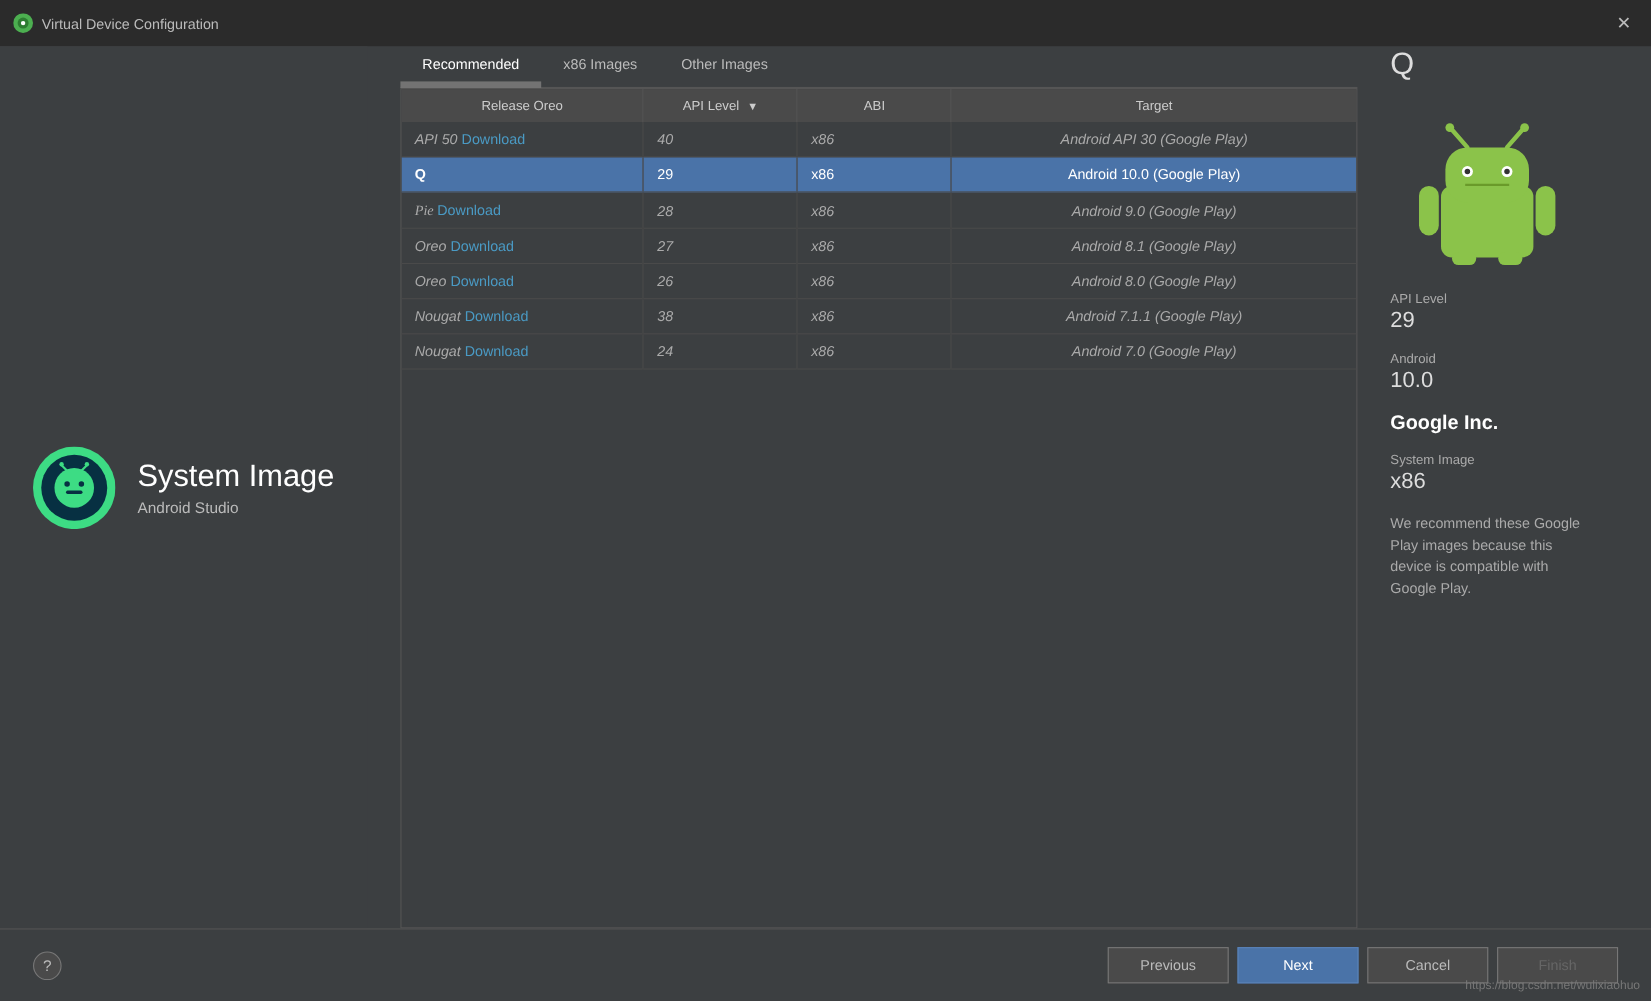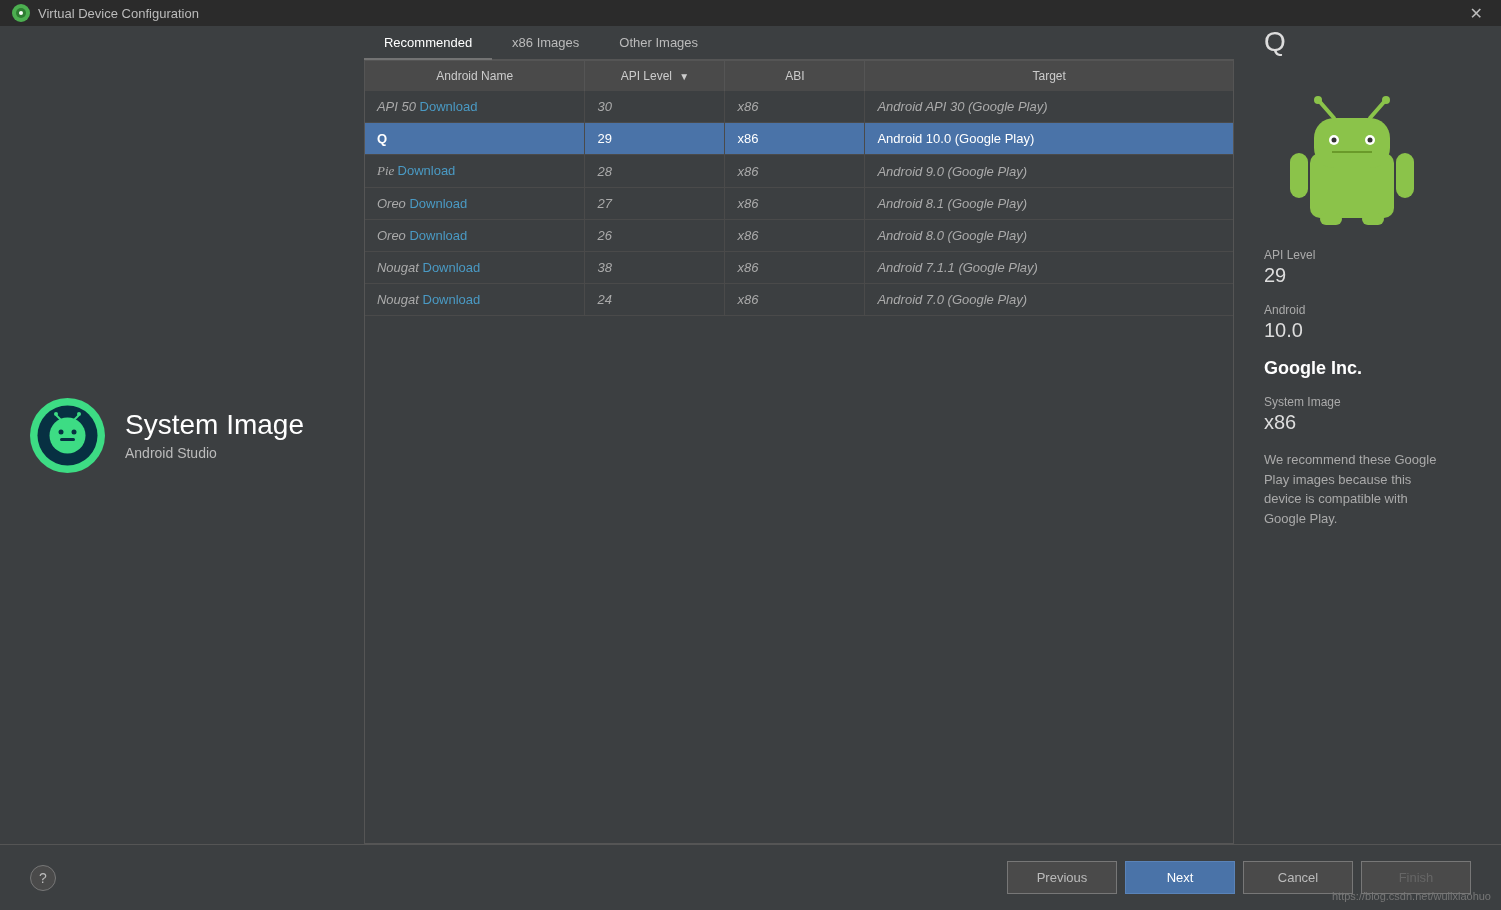--- a/index.html
+++ b/index.html
@@ -14,21 +14,21 @@
     }
     .window {
       width: 1501px;
       height: 910px;
       background: #3c3f41;
       display: flex;
       flex-direction: column;
     }
     .title-bar {
       background: #2b2b2b;
-      height: 26px;
+      height: 42px;
       display: flex;
       align-items: center;
       padding: 0 12px;
       flex-shrink: 0;
     }
     .title-bar-icon {
       width: 18px;
       height: 18px;
       margin-right: 8px;
     }
@@ -108,21 +108,21 @@
       padding: 8px 20px;
       cursor: pointer;
       color: #bbbbbb;
       font-size: 13px;
       border-bottom: 2px solid transparent;
       position: relative;
       top: 1px;
     }
     .tab.active {
       color: #ffffff;
-      border-bottom: 2px solid #737373;
+      border-bottom: 6px solid #737373;
     }
 
     .table-container {
       border: 1px solid #555;
       flex: 1;
       overflow: hidden;
       margin-top: 0;
     }
     table {
       width: 100%;
@@ -148,21 +148,21 @@
     tbody tr {
       border-bottom: 1px solid #4a4a4a;
     }
     tbody tr.selected { background: #4a73a8; }
     tbody td {
       padding: 8px 12px;
       color: #aaaaaa;
       font-size: 13px;
       border-right: 1px solid #4a4a4a;
     }
-    tbody td:last-child { border-right: none; }
+    tbody td:last-child { border-right: none; text-align: center; }
     tbody tr.selected td { color: #ffffff; }
     .download-link {
       color: #4a9ac4;
       cursor: pointer;
       text-decoration: none;
     }
     .sort-arrow { font-size: 10px; margin-left: 4px; }
 
     .right-panel {
       flex: 1;
@@ -321,30 +321,30 @@
           <div class="tabs">
             <div class="tab active">Recommended</div>
             <div class="tab">x86 Images</div>
             <div class="tab">Other Images</div>
           </div>
 
           <div class="table-container">
             <table>
               <thead>
                 <tr>
-                  <th class="th-release">Android Name</th>
+                  <th class="th-release">Release Oreo</th>
                   <th class="th-api">API Level <span class="sort-arrow">▼</span></th>
                   <th class="th-abi">ABI</th>
                   <th class="th-target">Target</th>
                 </tr>
               </thead>
               <tbody id="table-body">
               <tr>
                     <td><span style="font-style: italic;">API 50 </span><a class="download-link" href="#">Download</a></td>
-                    <td style="font-style: italic;">30</td>
+                    <td style="font-style: italic;">40</td>
                     <td style="font-style: italic;">x86</td>
                     <td style="font-style: italic;">Android API 30 (Google Play)</td>
                   </tr>
                   <tr class="selected">
                     <td style="font-weight: 600;">Q</td>
                     <td>29</td>
                     <td>x86</td>
                     <td>Android 10.0 (Google Play)</td>
                   </tr>
                   <tr>

